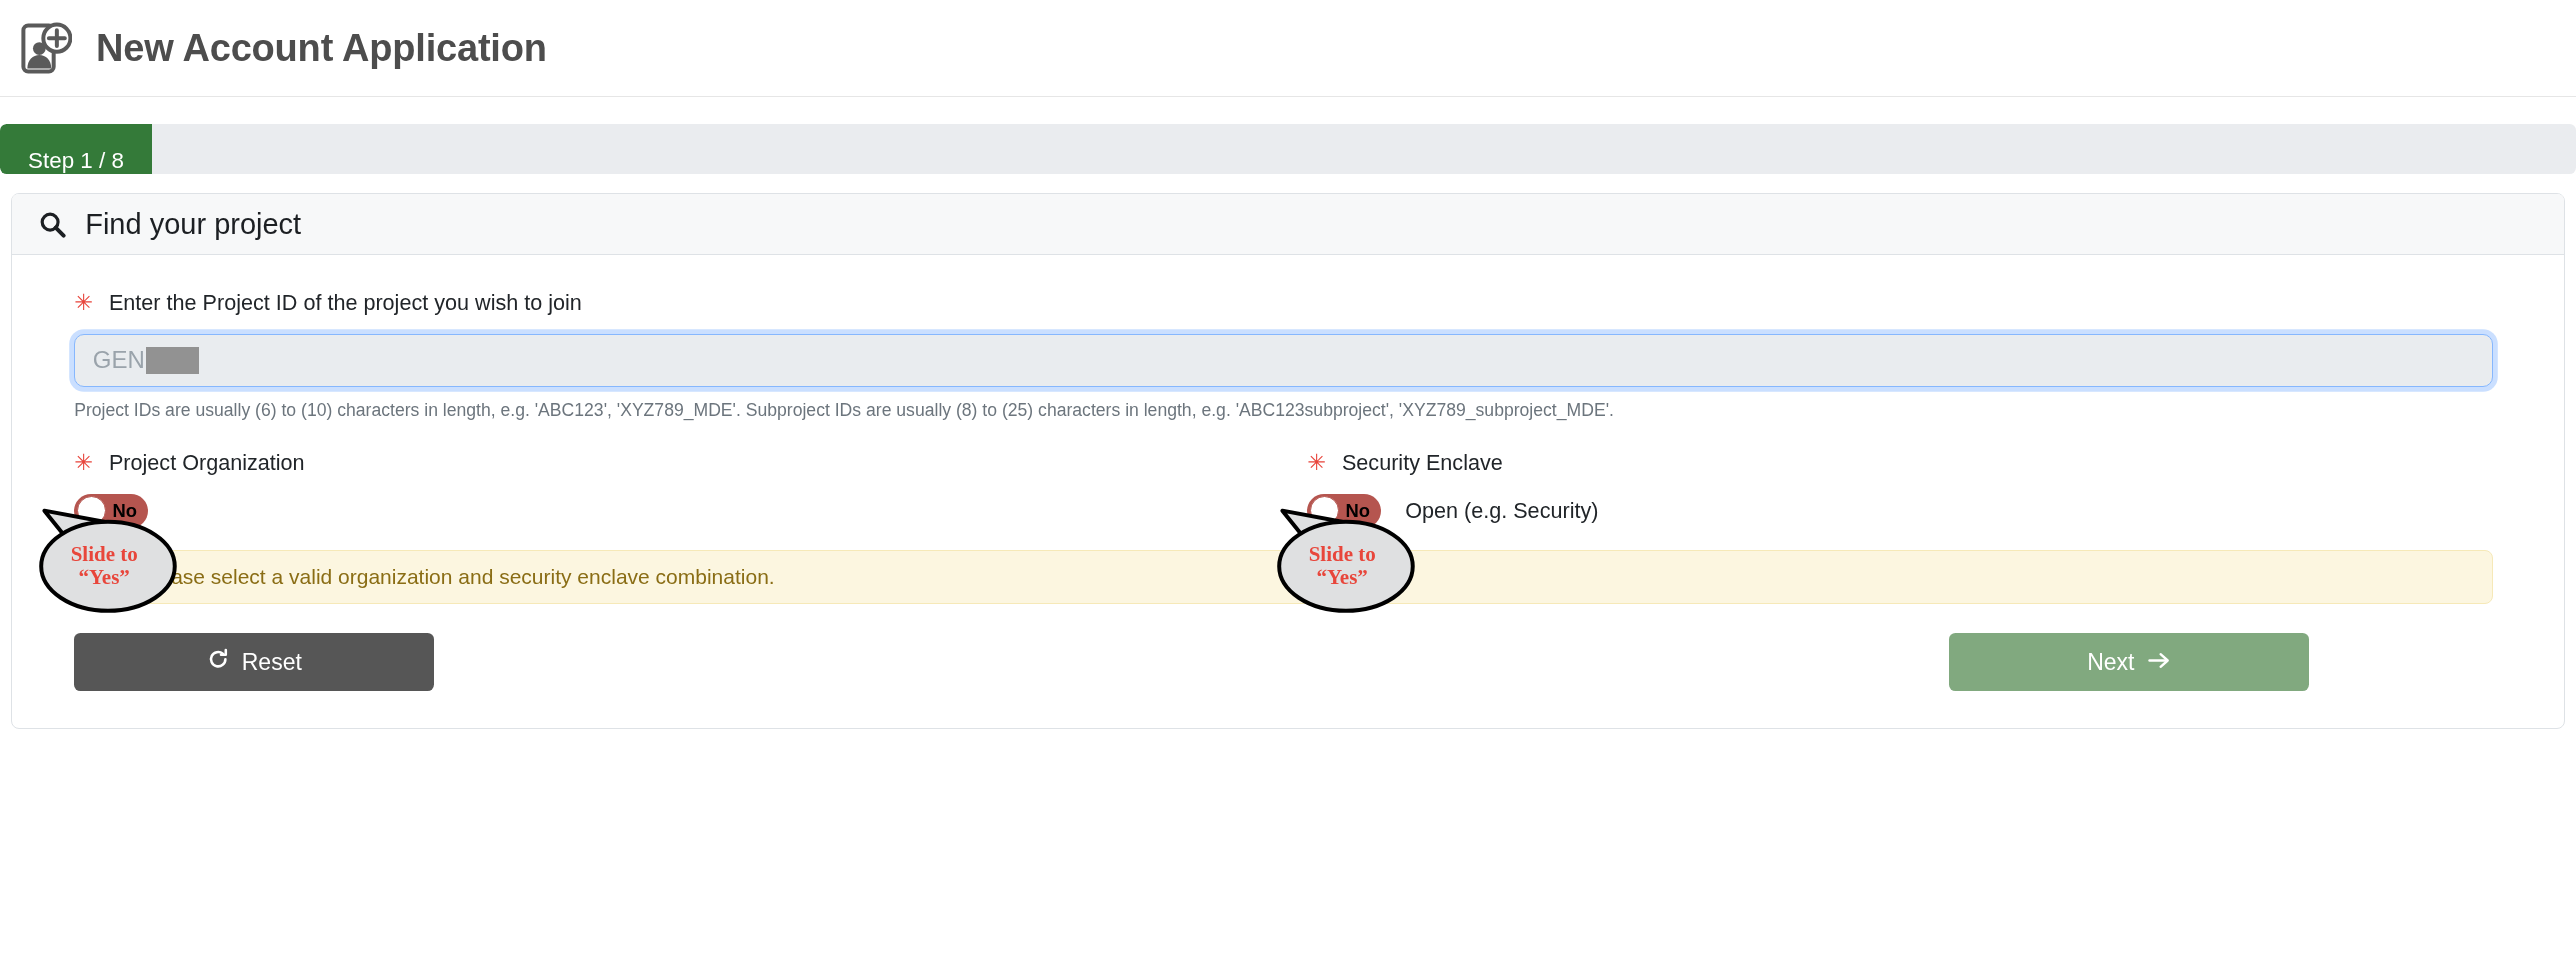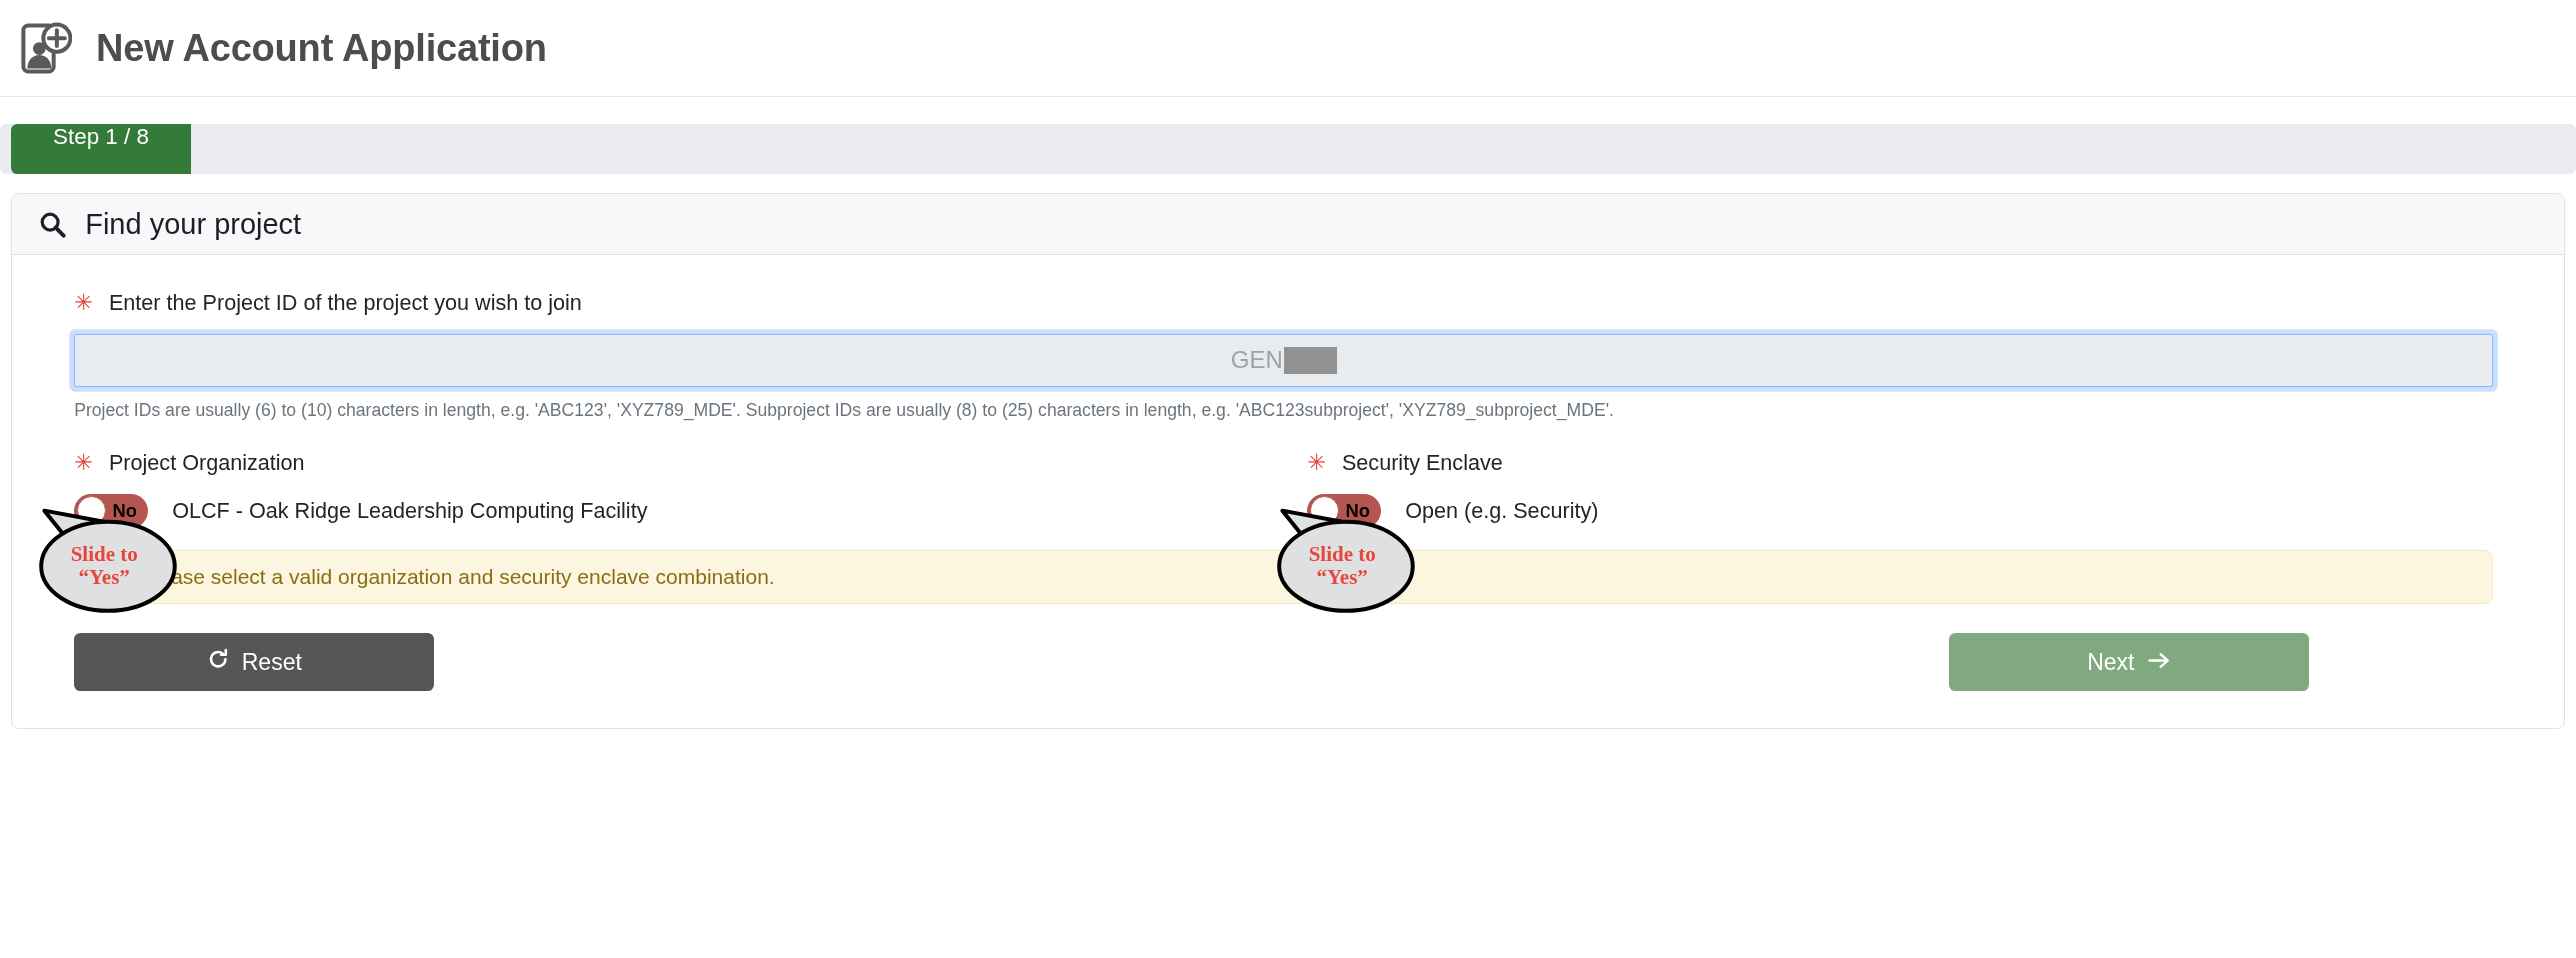--- a/index.html
+++ b/index.html
@@ -34,26 +34,26 @@
     margin: 27px 0 0 0;
     height: 50px;
     background: #eaecef;
     border-radius: 6.4px;
     overflow: hidden;
     position: relative;
     width: 2576px;
   }
   .progress-fill {
     position: absolute;
-    top: 0; left: 11px; bottom: 0;
-    width: 180px;
+    top: 0; left: 0; bottom: 0;
+    width: 152px;
     background: #347a39;
     border-radius: 6.4px 0 0 6.4px;
     display: flex;
-    align-items: flex-start;
+    align-items: flex-end;
     justify-content: center;
   }
   .progress-label {
     color: #ffffff;
     font-size: 22.4px;
     font-weight: 400;
     white-space: nowrap;
   }
 
   
@@ -100,29 +100,28 @@
   }
   .field-label {
     font-size: 21.6px;
     color: #212529;
   }
   .project-input {
     width: 2419px;
     height: 53px;
     background: #e9ecef;
     border: 1.6px solid #86b7fe;
-    border-radius: 2px;
+    border-radius: 10px;
     box-shadow: 0 0 0 4.8px rgba(13,110,253,0.22);
     display: flex;
     align-items: center;
     padding: 0 17.6px;
     font-size: 24px;
     color: #9aa3ab;
     position: relative;
-    justify-content: center;
   }
   .input-redaction {
     display: inline-block;
     width: 53px;
     height: 27px;
     background: #929292;
     vertical-align: middle;
     margin-left: 0.8px;
   }
   .help-text {
@@ -286,21 +285,20 @@
       <div class="toggle-col">
         <div class="field-label-row">
           <span class="req-star">✳</span>
           <span class="field-label">Project Organization</span>
         </div>
         <div class="toggle-row">
           <div class="switch">
             <span class="knob"></span>
             <span class="state">No</span>
           </div>
-          <span class="toggle-caption">OLCF - Oak Ridge Leadership Computing Facility</span>
         </div>
       </div>
 
       <div class="toggle-col right">
         <div class="field-label-row">
           <span class="req-star">✳</span>
           <span class="field-label">Security Enclave</span>
         </div>
         <div class="toggle-row">
           <div class="switch">

